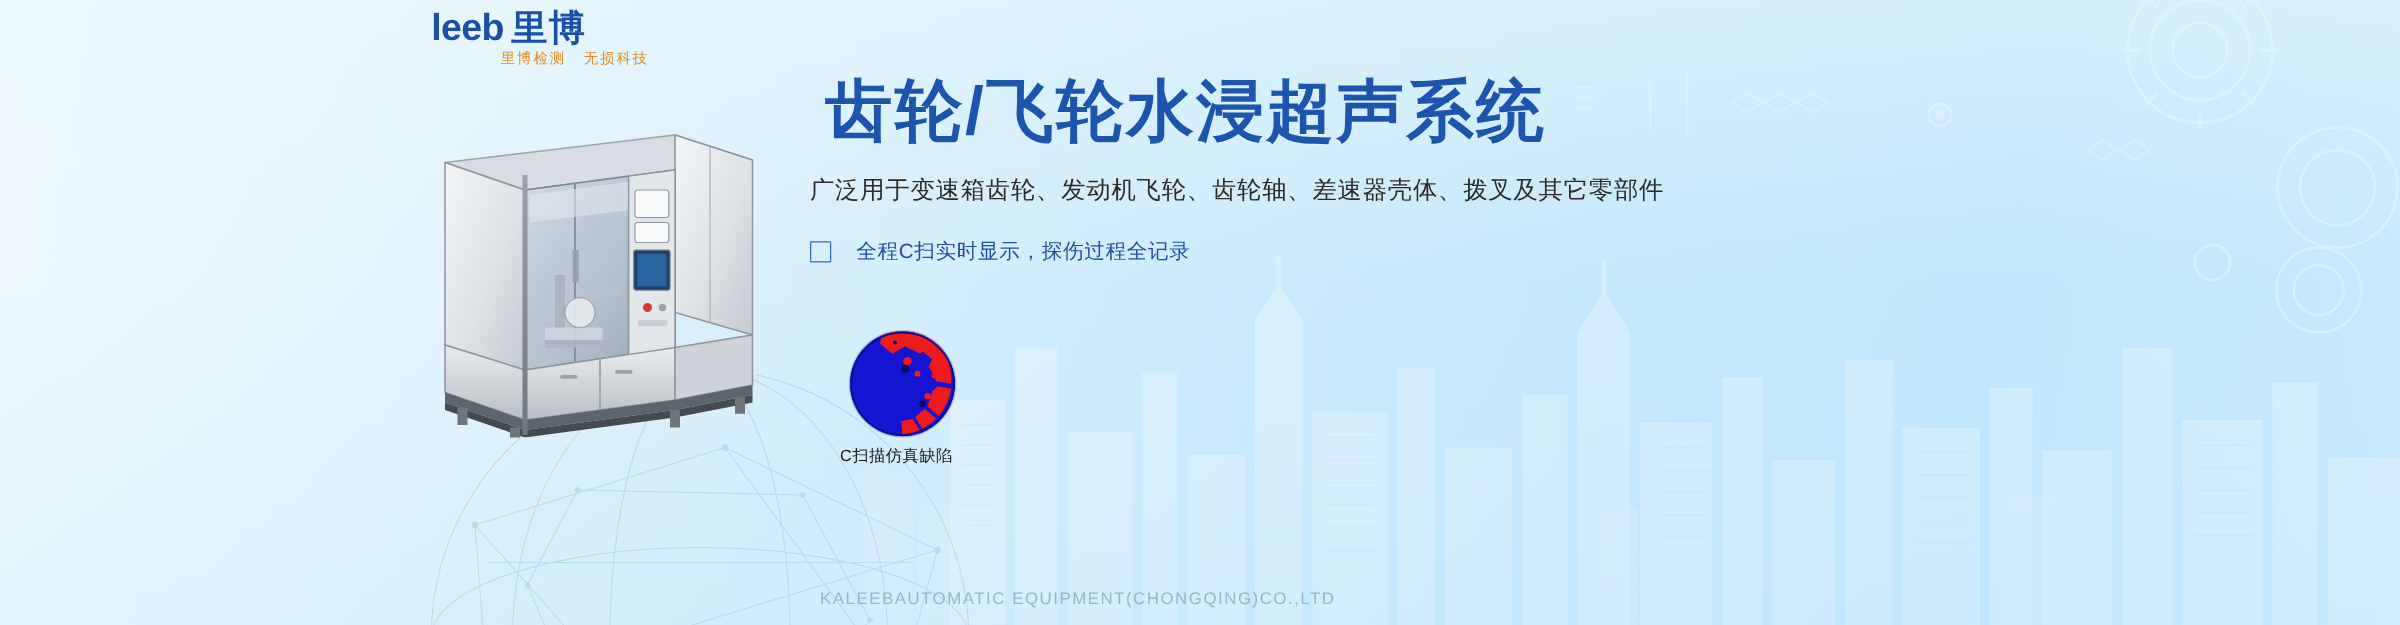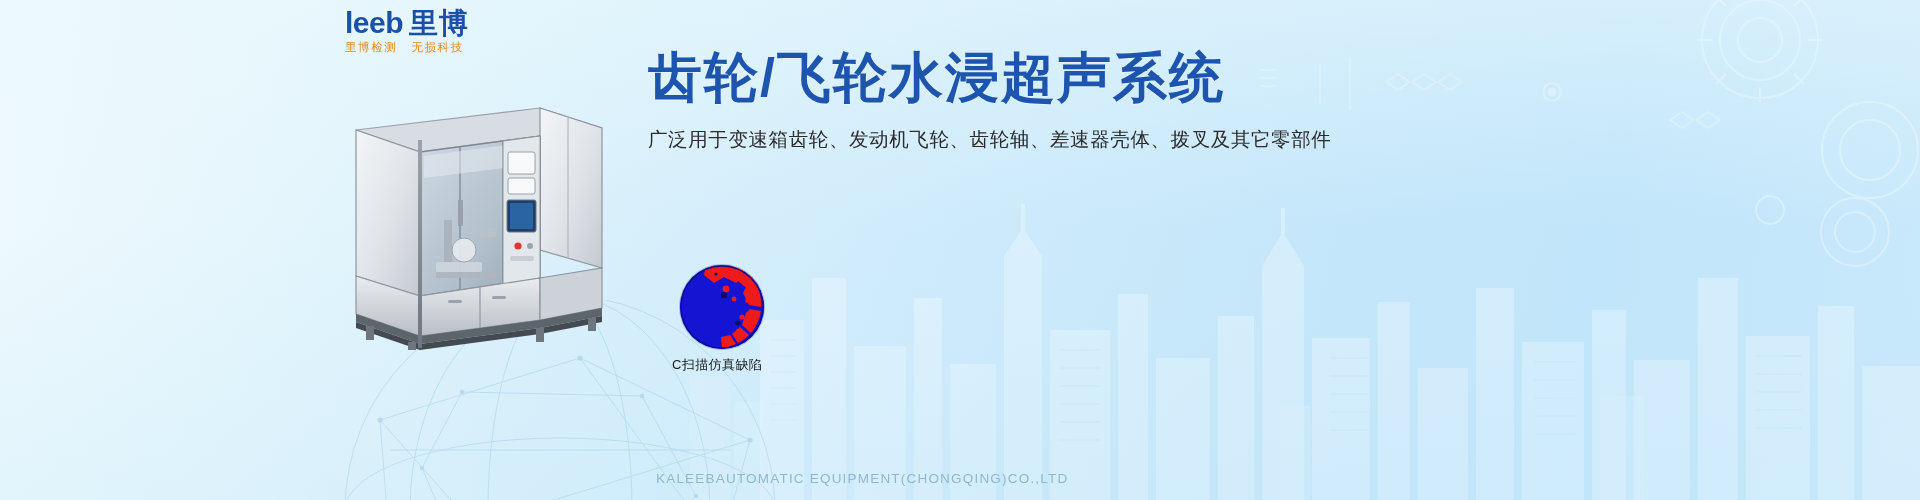--- a/index.html
+++ b/index.html
@@ -72,20 +72,21 @@
     font-size: 29px;
     letter-spacing: 1px;
     margin-left: 6px;
   }
   .logo-sub {
     margin-top: 4px;
     font-size: 11.5px;
     color: #e08a22;
     letter-spacing: 1.6px;
     white-space: nowrap;
+    text-align: center;
   }
   .logo-sub .gap { display: inline-block; width: 14px; }
 
   
   .machine {
     position: absolute;
     left: 340px;
     top: 100px;
     width: 270px;
     height: 250px;
@@ -97,21 +98,21 @@
     left: 648px;
     top: 46px;
     width: 1120px;
   }
   .headline {
     font-size: 54px;
     font-weight: 700;
     color: #1d55ae;
     letter-spacing: 2px;
     line-height: 1.15;
-    margin: 0;
+    margin: 12px;
     white-space: nowrap;
     text-shadow: 0 1px 0 rgba(255,255,255,0.35);
   }
   .subhead {
     margin-top: 18px;
     font-size: 19.5px;
     color: #2b2b2b;
     letter-spacing: 0.6px;
     white-space: nowrap;
   }
@@ -358,20 +359,24 @@
     <rect x="248" y="218" width="8" height="13" fill="#6d757d"></rect>
 
     <rect x="78" y="40" width="4" height="208" fill="url(#frameG)"></rect>
   </svg>
 
   <div class="content">
     <h1 class="headline">齿轮/飞轮水浸超声系统</h1>
     <div class="subhead">广泛用于变速箱齿轮、发动机飞轮、齿轮轴、差速器壳体、拨叉及其它零部件</div>
 
     <div class="features">
+      <div class="feature">
+        <span class="chk"></span>
+        <span class="feature-text">全程C扫实时显示，探伤过程全记录</span>
+      </div>
     </div>
   </div>
 
   <div class="cscan">
     <div class="cscan-disc">
       <svg width="84" height="84" viewBox="0 0 84 84">
         <circle cx="42" cy="42" r="42" fill="#1414d2"></circle>
         <g fill="#ef1b1b">
           <path d="M26 0 h34 l6 10 -10 8 -12 -6 -10 6 -10 -8 z"></path>
           <path d="M60 2 q14 6 20 18 l-10 6 -12 -10 z"></path>

